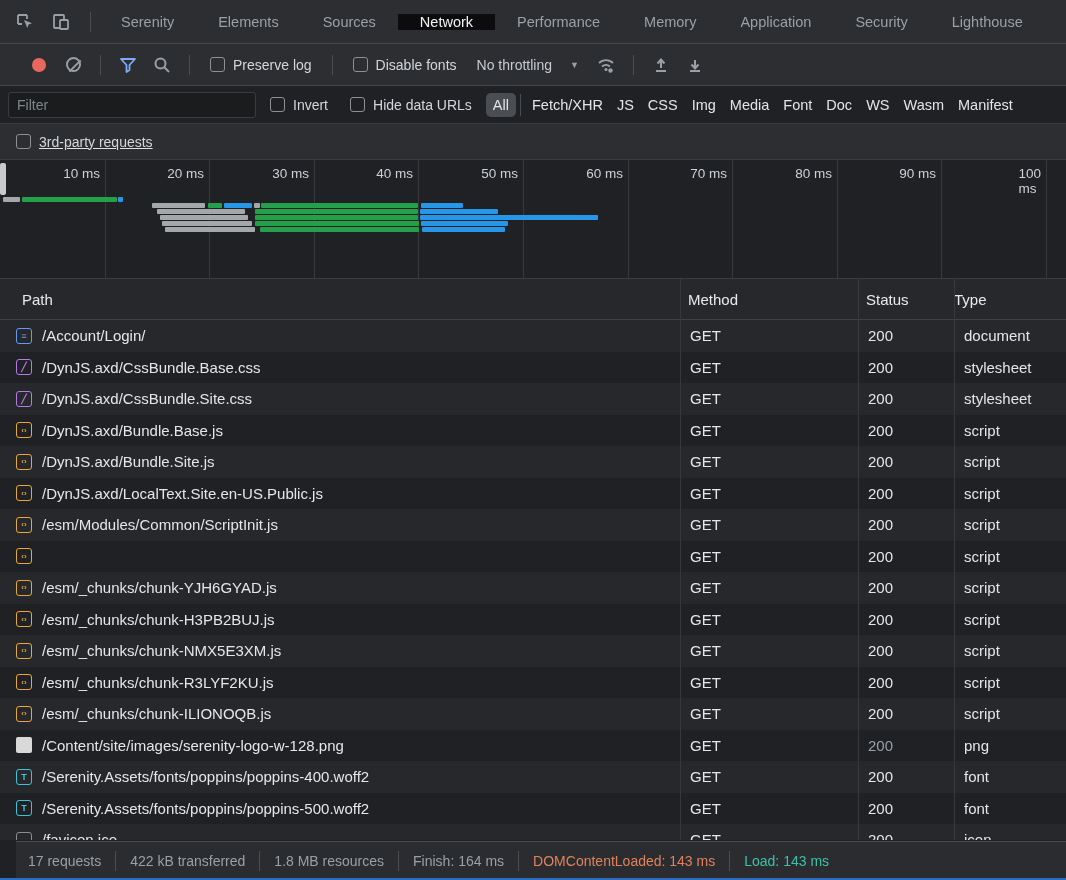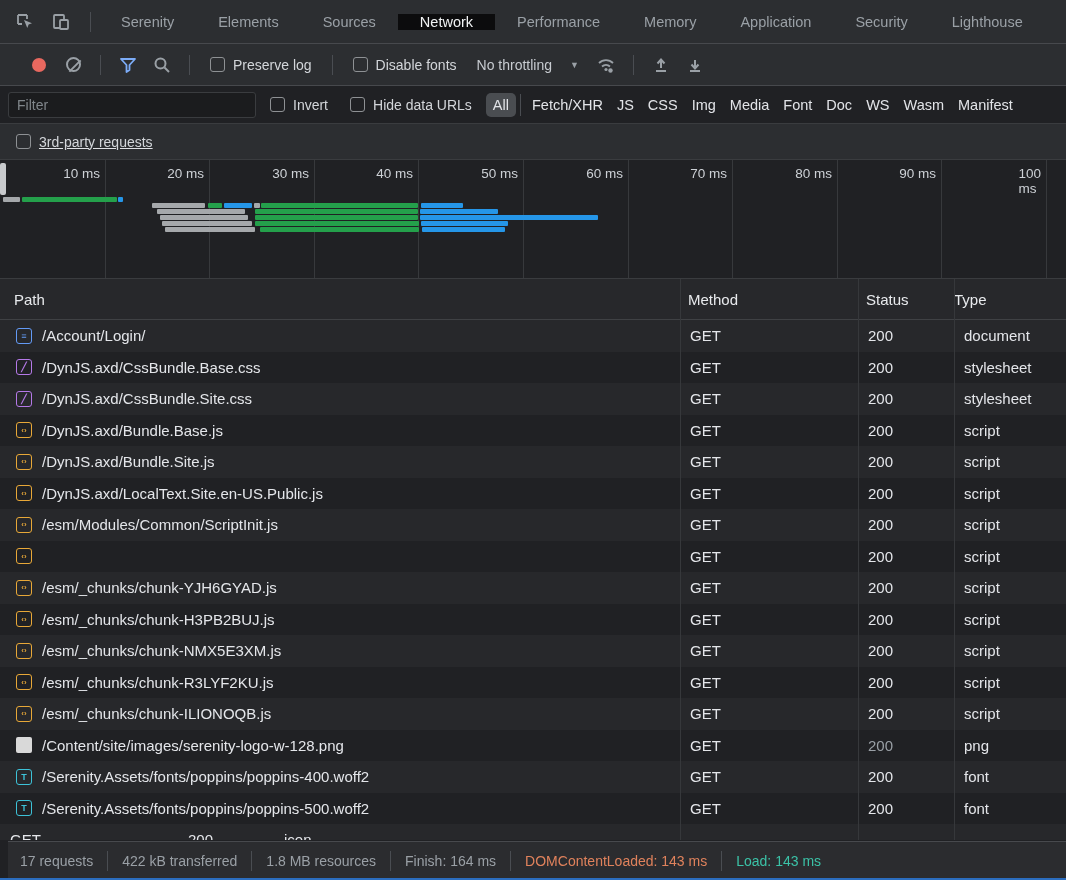--- a/index.html
+++ b/index.html
@@ -45,33 +45,33 @@
   #overview { position:relative; height:119px; background:#202124; border-bottom:1px solid #3a3c3f; overflow:hidden; }
   .gridline { position:absolute; top:0; bottom:0; width:1px; background:#37393c; }
   .tick-label { position:absolute; top:6px; color:#cdd1d6; font-size:13.5px; transform:translateX(-100%); padding-right:5px; }
   .ov-handle { position:absolute; left:0; top:3px; width:6px; height:32px; background:#c8cacd; border-radius:2px; }
   .wbar { position:absolute; height:5px; border-radius:1px; }
 
   
   #nettable { position:relative; height:561px; overflow:hidden; background:#202124; }
   .col-border { position:absolute; top:0; bottom:0; width:1px; background:#36383b; }
   #thead { height:41px; background:#27282b; border-bottom:1px solid #3f4144; display:flex; align-items:center; font-size:15px; color:#e8eaed; position:relative; }
-  .th { padding-left:14px; }
+  .th { padding-left:22px; }
   .nrow { height:31.5px; display:flex; align-items:center; font-size:15px; color:#e4e6ea; position:relative; cursor:pointer; }
   .nrow.odd { background:#27282b; }
   .nrow.even { background:#202124; }
   .cell-path { flex:0 0 680px; display:flex; align-items:center; gap:10px; padding-left:16px; overflow:hidden; }
   .cell-method { flex:0 0 178px; padding-left:10px; }
   .cell-status { flex:0 0 96px; padding-left:10px; }
   .cell-type { flex:1; padding-left:10px; }
   .ficon { width:16px; height:16px; border-radius:3px; border:1.5px solid; display:flex; align-items:center; justify-content:center; font-size:9px; font-weight:bold; flex:0 0 auto; }
   .ficon.solid { border:none; border-radius:2px; }
 
   
-  #statusbar { position:absolute; left:8px; right:0; bottom:0; height:39px; background:#2b2c2f; border-top:1px solid #47494d; display:flex; align-items:center; padding:0 12px; color:#9aa0a6; font-size:14px; overflow:hidden; white-space:nowrap; }
+  #statusbar { position:absolute; left:16px; right:0; bottom:0; height:39px; background:#2b2c2f; border-top:1px solid #47494d; display:flex; align-items:center; padding:0 12px; color:#9aa0a6; font-size:14px; overflow:hidden; white-space:nowrap; }
   #statusbar .vsep { margin:0 14px; }
   .blue-edge { position:absolute; left:0; right:0; bottom:0; height:2px; background:#2b6dbf; }
 
   svg { display:block; }
 </style>
 </head>
 <body>
 
 <div id="tabbar">
   <div class="tb-icons">
@@ -381,20 +381,24 @@
       <div class="nrow even">
         <div class="cell-path">
           <span class="ficon" style="border-color: rgb(61, 194, 216); color: rgb(61, 194, 216);">T</span>
           <span>/Serenity.Assets/fonts/poppins/poppins-500.woff2</span>
         </div>
         <div class="cell-method">GET</div>
         <div class="cell-status">200</div>
         <div class="cell-type">font</div>
       </div>
       <div class="nrow odd">
+        <div class="cell-path">
+          <span class="ficon" style="border-color: rgb(138, 141, 144); color: rgb(138, 141, 144);"></span>
+          <span>/favicon.ico</span>
+        </div>
         <div class="cell-method">GET</div>
         <div class="cell-status">200</div>
         <div class="cell-type">icon</div>
       </div>
     </div>
   <div class="col-border" style="left:680px;"></div>
   <div class="col-border" style="left:858px;"></div>
   <div class="col-border" style="left:954px;"></div>
 </div>
 

